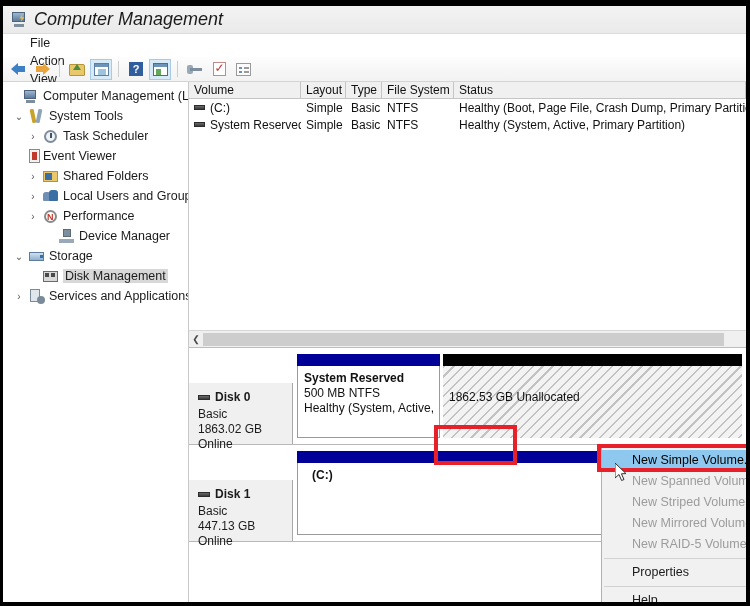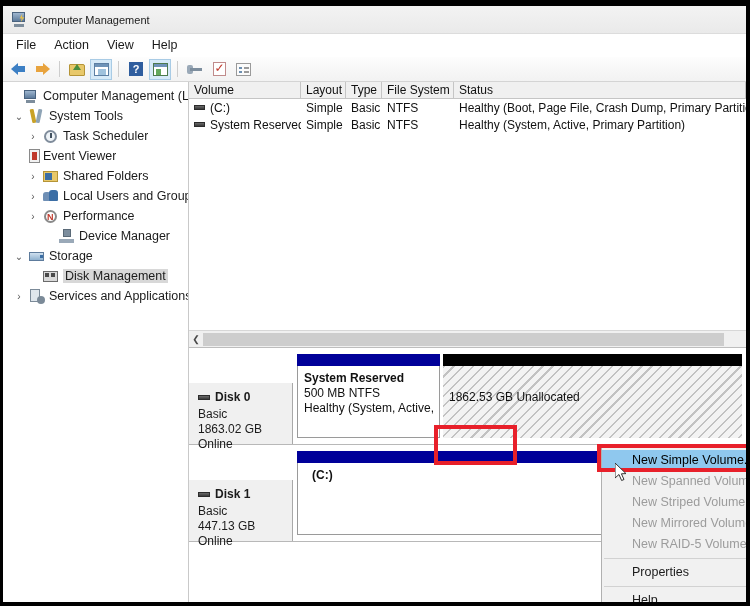--- a/index.html
+++ b/index.html
@@ -22,21 +22,21 @@
 
   
   .titlebar {
     height: 28px;
     background: linear-gradient(#f3f3f3, #eaeaea);
     border-bottom: 1px solid #dcdcdc;
     display: flex; align-items: center;
     padding-left: 8px;
     gap: 7px;
   }
-  .title-text { font-size: 11px; color: #1b1b1b; }
+  .title-text { font-size: 18px; color: #1b1b1b; font-style: italic; }
   .appicon {
     width: 16px; height: 15px; position: relative; flex: 0 0 auto;
   }
   .appicon .scr {
     position: absolute; left: 1px; top: 0px; width: 13px; height: 10px;
     background: linear-gradient(#9fb6cf, #5d7b9c);
     border: 1px solid #4a637f;
   }
   .appicon .base {
     position: absolute; left: 3px; bottom: 0px; width: 10px; height: 3px;
@@ -44,23 +44,24 @@
   }
   .appicon .bolt {
     position: absolute; left: 8px; top: 2px; width: 6px; height: 8px;
     background: #e8c04a; clip-path: polygon(55% 0,10% 55%,45% 55%,30% 100%,90% 40%,50% 40%);
   }
 
   
   .menubar {
     height: 23px;
     background: #ffffff;
-    display: flex; align-items: center;
-    padding-left: 4px;
+    display: flex; align-items: flex-start;
+    padding-left: 18px;
     border-bottom: 1px solid #ffffff;
+    flex-direction: column;
   }
   .menubar .mi {
     font-size: 12.5px; color: #1b1b1b;
     padding: 2px 9px; cursor: default;
   }
 
   
   .toolbar {
     height: 25px;
     background: linear-gradient(#fdfdfd, #f2f2f2);

